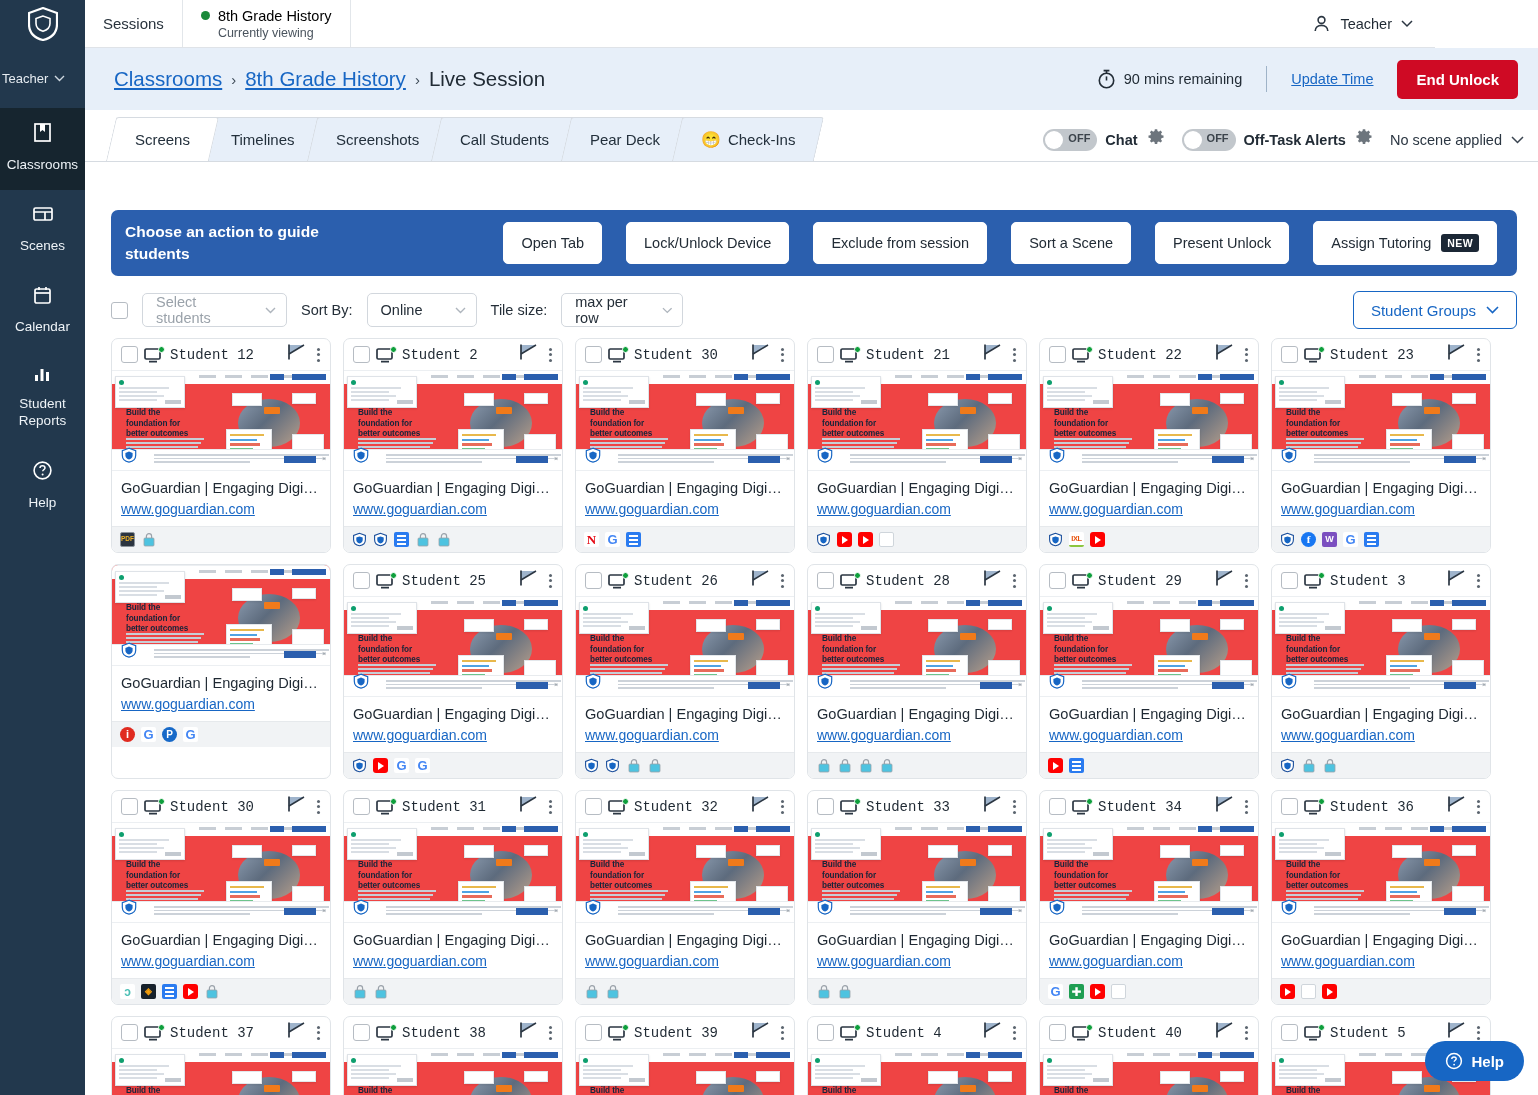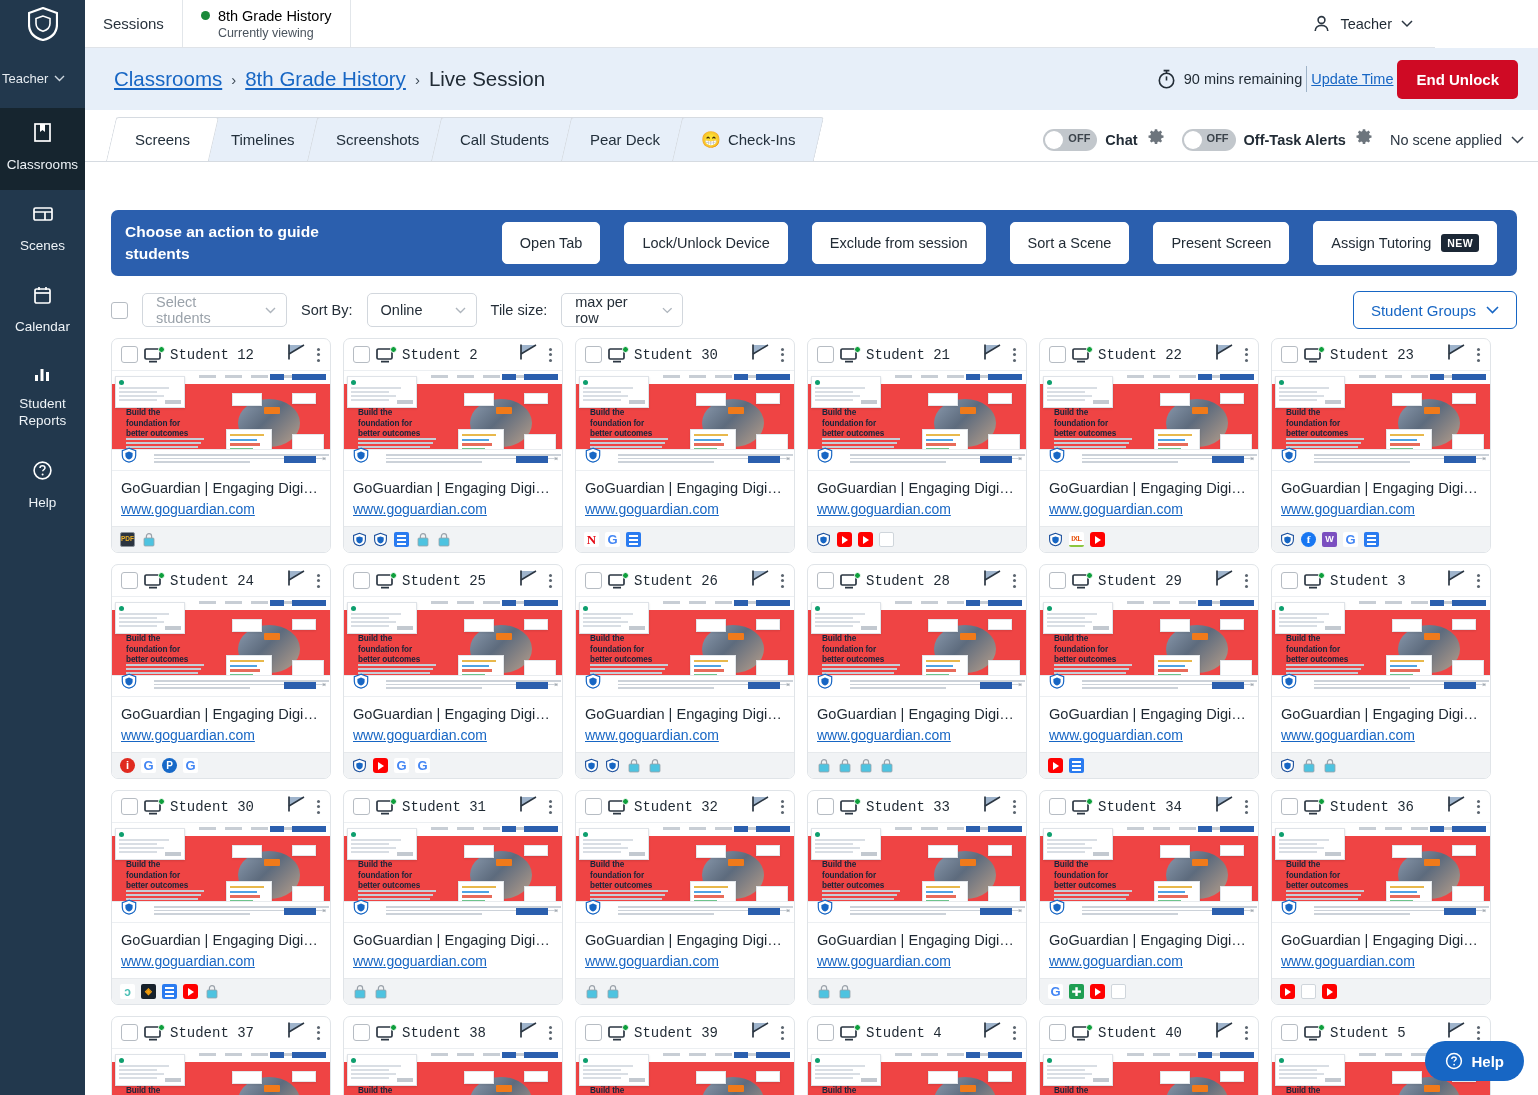--- a/index.html
+++ b/index.html
@@ -49,21 +49,21 @@
   }
   
   #crumbbar {
     position: absolute; left: 85px; top: 48px; width: 1453px; height: 62px;
     background: #e7eff9; display: flex; align-items: center; padding: 0 20px 0 29px;
   }
   #crumbs { display: flex; align-items: center; gap: 9px; font-size: 20.5px; }
   #crumbs a { color: #1766c4; text-decoration: underline; }
   #crumbs .sep { color: #3d4a57; font-size: 15px; }
   #crumbs .cur { color: #212b35; }
-  #crumb-right { margin-left: auto; display: flex; align-items: center; gap: 4px; }
+  #crumb-right { margin-left: auto; display: flex; align-items: center; gap: 24px; }
   #timer { display: flex; align-items: center; gap: 8px; font-size: 14.5px; color: #222c36; }
   #vdiv { width: 1px; height: 26px; background: #9fb3c8; }
   #update-time { font-size: 14.5px; color: #1766c4; text-decoration: underline; cursor: pointer; }
   #end-session {
     background: #cf0a24; color: #fff; border: none; border-radius: 5px;
     font-size: 15px; font-weight: 700; padding: 11px 19px; cursor: pointer;
     font-family: inherit;
   }
   
   #tabstrip {
@@ -420,21 +420,21 @@
     <button class="act-btn">
         <span>Lock/Unlock Device</span>
       </button>
     <button class="act-btn">
         <span>Exclude from session</span>
       </button>
     <button class="act-btn">
         <span>Sort a Scene</span>
       </button>
     <button class="act-btn">
-        <span>Present Screen</span>
+        <span>Present Unlock</span>
       </button>
     <button class="act-btn">
       <span>Assign Tutoring</span>
       <span class="newpill">NEW</span>
     </button>
   </div>
 </div>
 
 <div id="filters">
   <div class="cbx"></div>
@@ -1063,43 +1063,20 @@
             <path d="M7.5 4.4 4.3 5.6v2.4c0 1.9 1.4 3 3.2 3.4 1.8-.4 3.2-1.5 3.2-3.4V5.6L7.5 4.4z" fill="#1766c4"></path>
           </svg>
         </span>
         <span class="fav fb">f</span>
         <span class="fav word">W</span>
         <span class="fav google">G</span>
         <span class="fav doc"></span>
       </div>
   </div>
     <div class="tile">
-    <div class="tile-hd">
-      <span class="cbx"></span>
-      <span style="position:relative;display:inline-flex">
-        <svg width="20" height="16" viewBox="0 0 20 16">
-            <rect x="1" y="2" width="15" height="10" rx="1.3" fill="none" stroke="#2b3642" stroke-width="1.7"></rect>
-            <path d="M5 14.6h8" stroke="#2b3642" stroke-width="1.7"></path>
-          </svg>
-        <span style="position:absolute;right:-1px;top:-1px;width:7px;height:7px;border-radius:50%;background:#0e9f3c;border:1.4px solid #fff"></span>
-      </span>
-      <span class="tile-name">Student 24</span>
-      <span class="flag">
-        <svg width="22" height="18" viewBox="0 0 22 18">
-            <path d="M3 2h15l-15 9z" fill="#9fb4cc"></path>
-            <path d="M3 1.4v15.2" stroke="#2b3642" stroke-width="1.7"></path>
-            <path d="M18 2 3 11" stroke="#2b3642" stroke-width="1.5"></path>
-          </svg>
-      </span>
-      <span class="kebab">
-          <i></i>
-          <i></i>
-          <i></i>
-        </span>
-    </div>
 
   <div class="thumb">
     <div class="th-nav">
       <div class="th-navlinks">
             <i></i>
             <i></i>
             <i></i>
             <i></i>
           </div>
       <div class="th-btn1"></div>

